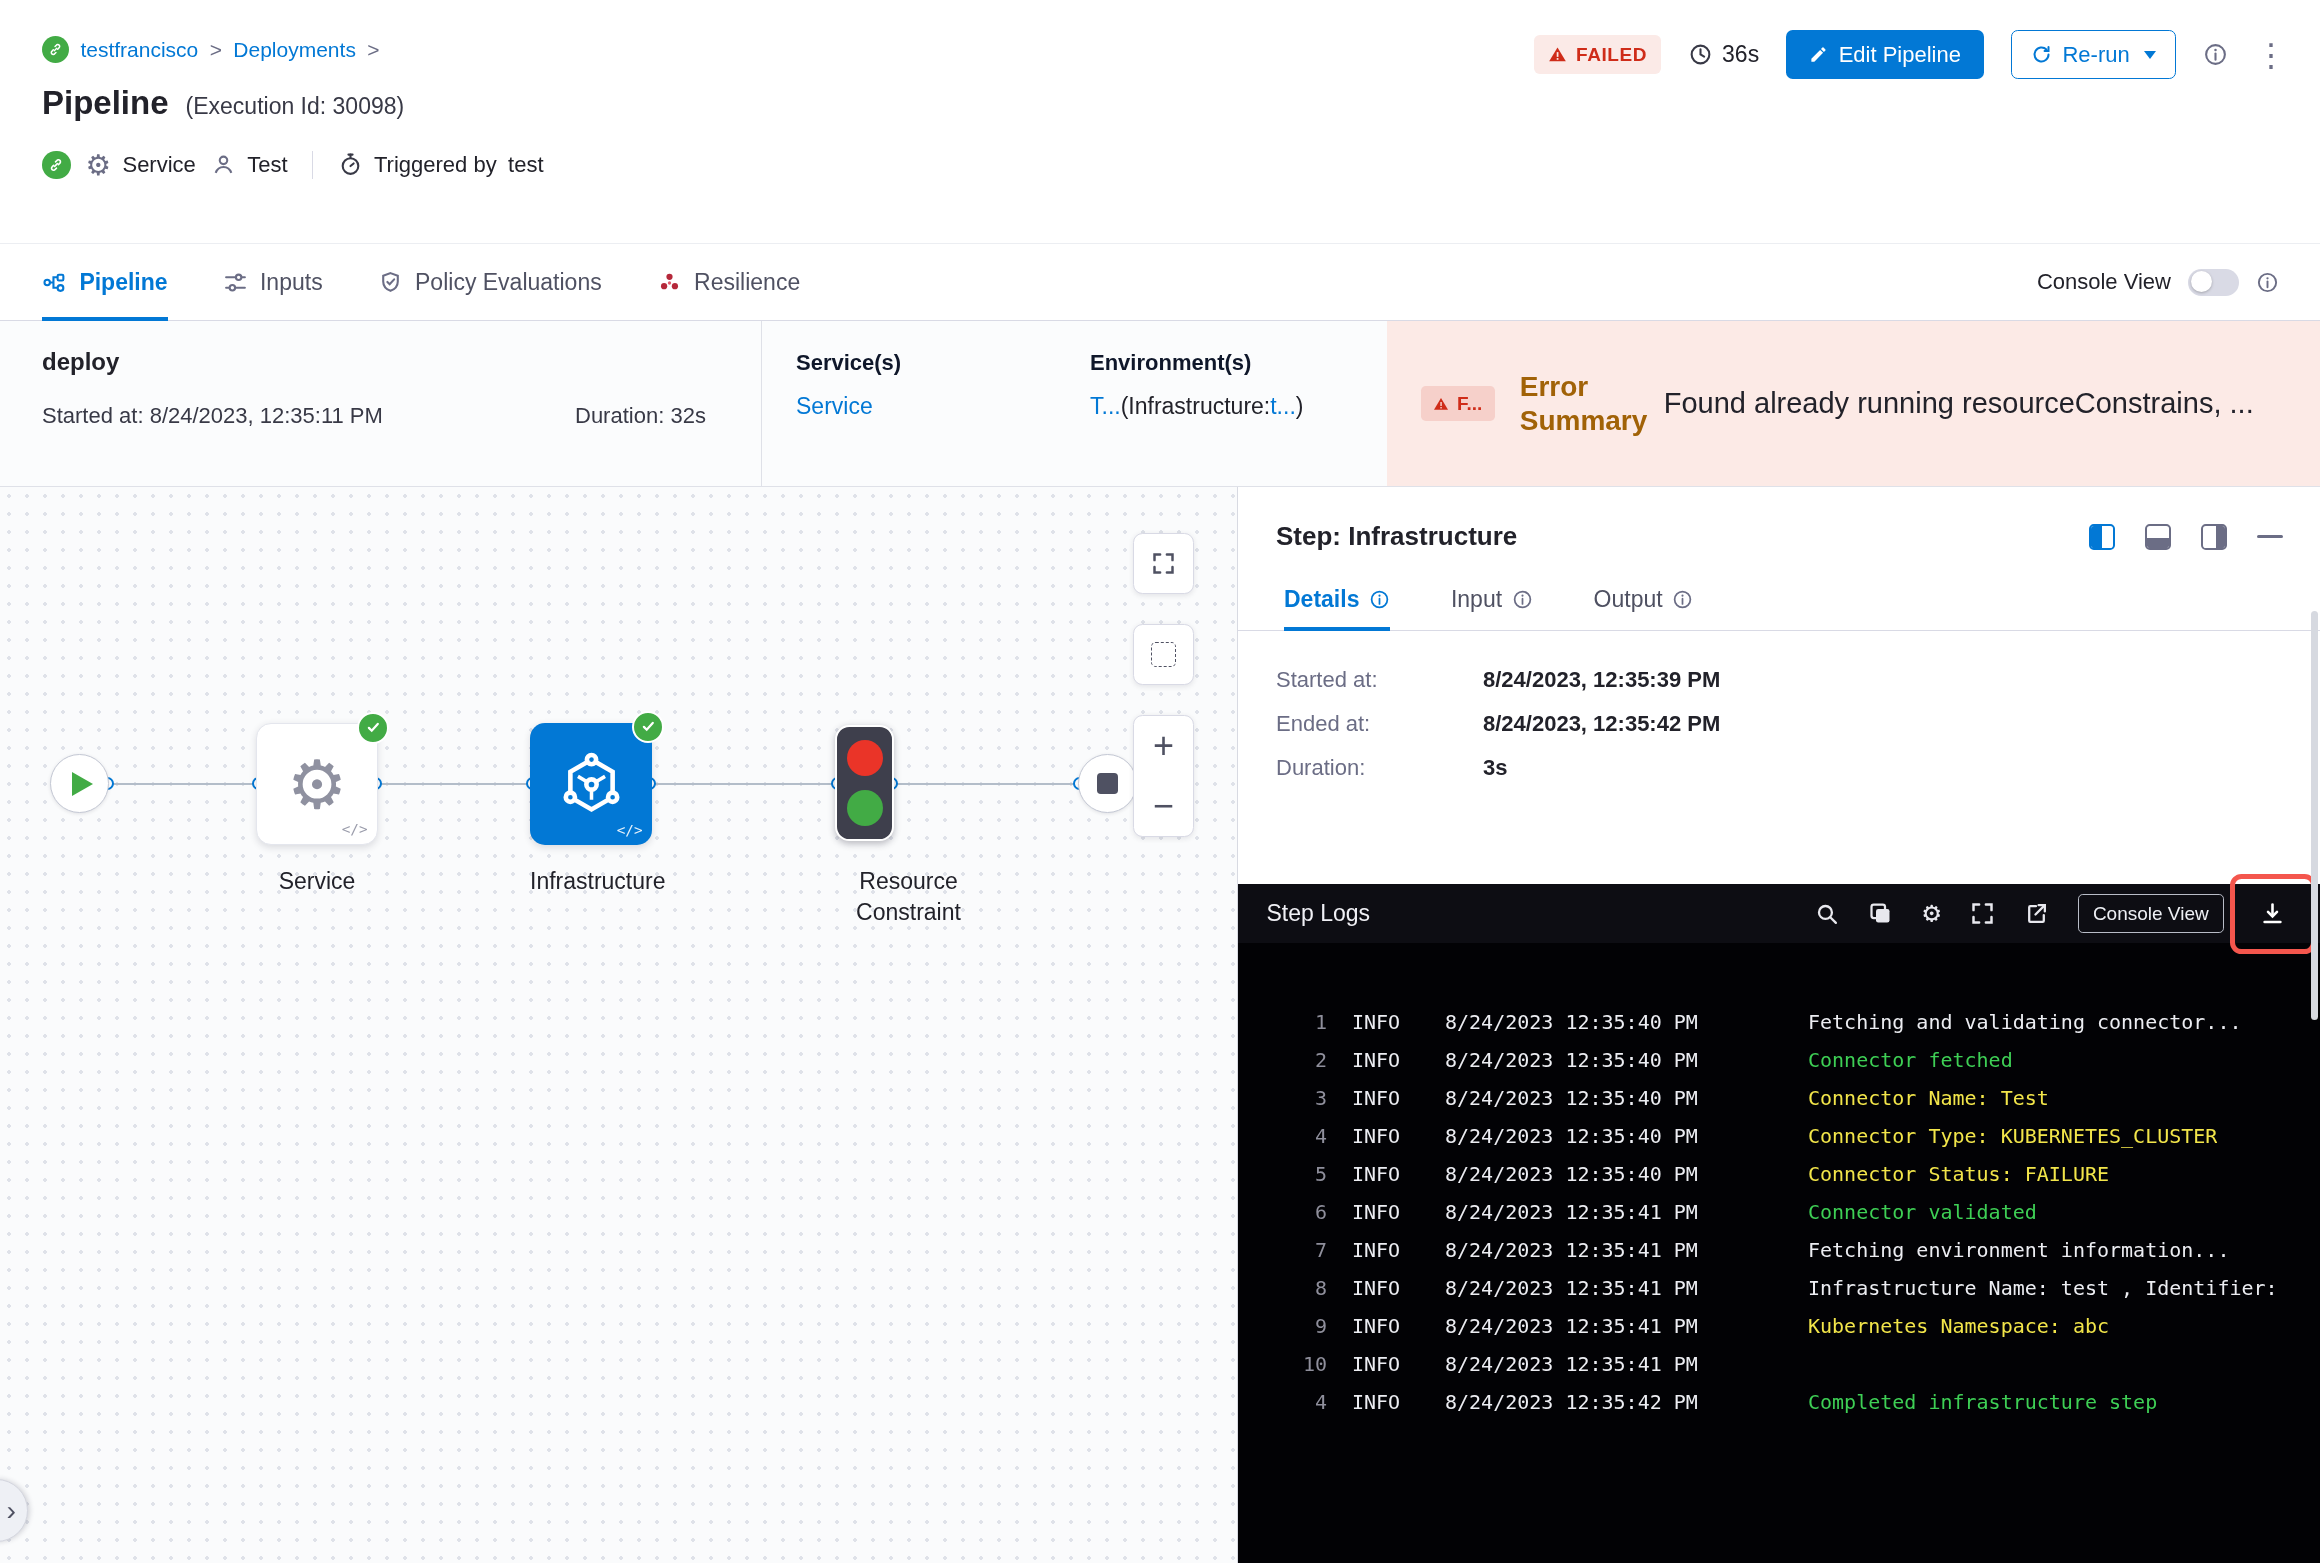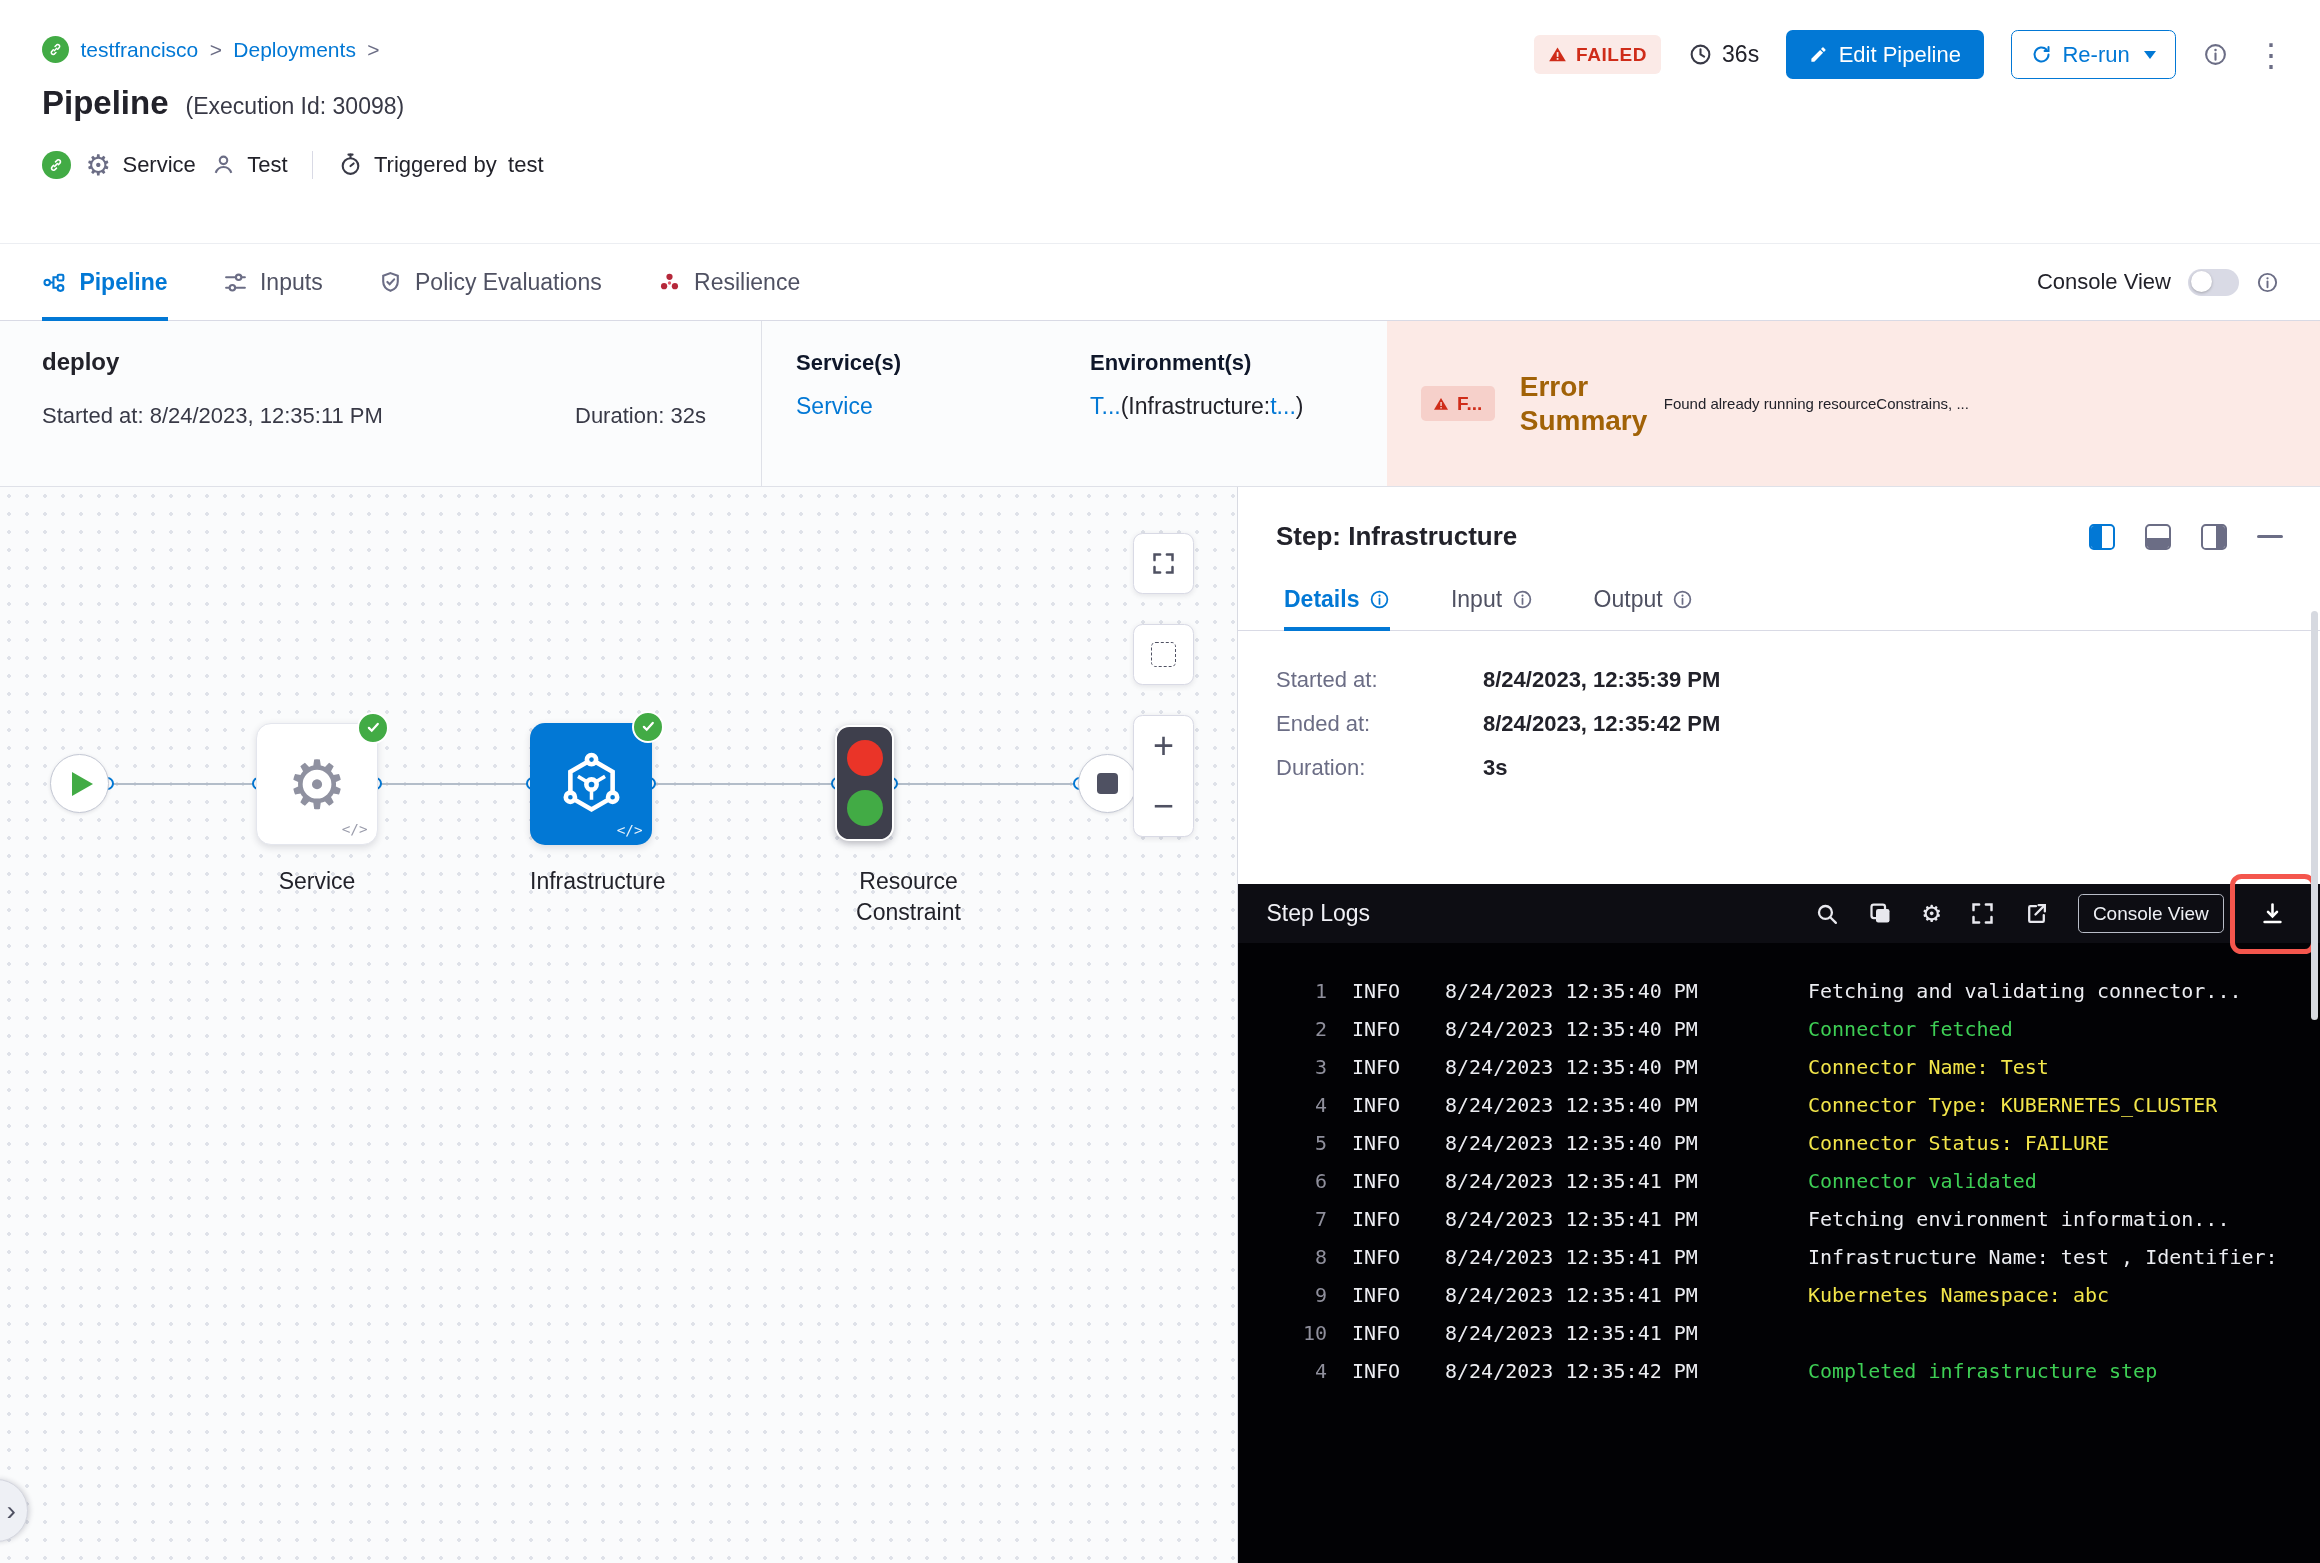--- a/index.html
+++ b/index.html
@@ -46,21 +46,21 @@
   .sum-started { width:533px; }
   .sum-col { padding:28.5px 0 0 34px; }
   .sum-col.services { width:295px; border-left:1px solid #dfe1e8; }
   .sum-col.envs { width:331px; }
   .sum-label { font-size:22px; font-weight:bold; color:#0f172a; }
   .sum-value { margin-top:17px; font-size:23px; }
   .link { color:#0278d5; cursor:pointer; }
   .sum-error { flex:1; background:#fceae6; display:flex; align-items:center; gap:25px; padding:0 34px; min-width:0; }
   .err-badge { display:flex; align-items:center; gap:7.6px; background:#f6d0ca; color:#cf2c19; font-weight:bold; font-size:19px; padding:6.7px 12.4px; border-radius:4.8px; white-space:nowrap; flex:0 0 auto; }
   .err-label { color:#a16207; font-size:28px; width:119px; line-height:1.2; flex:0 0 auto;font-weight:bold; }
-  .err-text { font-size:15px; color:#22222a; white-space:nowrap; overflow:hidden; text-overflow:ellipsis; }
+  .err-text { font-size:29px; color:#22222a; white-space:nowrap; overflow:hidden; text-overflow:ellipsis; }
 
   
   .content { display:flex; height:1076px; }
   .canvas { width:1237px; position:relative; background-color:#fafbfc; background-image:radial-gradient(#dfe2e9 1.6px, transparent 1.6px); background-size:18px 18px; overflow:hidden; flex:0 0 auto; }
 
   .edge { position:absolute; height:1.9px; background:#b3bdc9; top:296px; }
   .port { position:absolute; width:13.3px; height:13.3px; border-radius:50%; background:#fff; border:2.4px solid #0278d5; top:290px; margin-left:-6.7px; }
 
   .node-circle { position:absolute; top:267px; width:59px; height:59px; border-radius:50%; background:#fff; border:1.9px solid #c4c8d4; display:flex; align-items:center; justify-content:center; box-shadow:0 1px 3.8px rgba(40,41,61,.12); cursor:pointer; }
   .play-tri { width:0; height:0; border-left:21px solid #42ab45; border-top:12.4px solid transparent; border-bottom:12.4px solid transparent; margin-left:6.7px; }
@@ -106,21 +106,21 @@
   .ptab { display:flex; align-items:center; gap:9.5px; font-size:23px; color:#4f5162; padding-bottom:17px; position:relative; cursor:pointer;margin-left:8px; }
   .ptab.active { color:#0278d5; font-weight:bold; }
   .ptab.active::after { content:""; position:absolute; left:0; right:0; bottom:-1px; height:3.8px; background:#0278d5; }
 
   .details { padding:36px 38px 0 38px; }
   .drow { display:flex; margin-bottom:18px; font-size:22px; }
   .dlabel { width:207px; color:#6b6d85; }
   .dvalue { font-weight:bold; color:#22222a; }
 
   
-  .logs { height:679px; margin-top:auto; background:#020205; display:flex; flex-direction:column; font-family:"DejaVu Sans Mono", monospace; }
+  .logs { height:679px; margin-top:auto; background:#020205; display:flex; flex-direction:column; font-family:"DejaVu Sans Mono", monospace;gap:31px; }
   .logs-head { height:59px; background:#0d0d13; display:flex; align-items:center; padding:0 28.5px; position:relative; flex:0 0 auto; }
   .logs-title { color:#f0f0f5; font-size:23px; font-family:"Liberation Sans", sans-serif; }
   .logs-tools { margin-left:auto; display:flex; align-items:center; gap:28.5px; color:#e8e8ee; }
   .tool-ic { display:flex; align-items:center; justify-content:center; cursor:pointer; }
   .gear-white { font-size:28.5px; color:#e8e8ee; line-height:1; }
   .console-btn { border:1px solid #b8bcc7; border-radius:4.8px; color:#eef0f5; font-size:19px; padding:7.6px 14.3px; font-family:"Liberation Sans", sans-serif; background:transparent; cursor:pointer; }
   .dl-wrap { position:relative; width:40px; height:40px; display:flex; align-items:center; justify-content:center; cursor:pointer; }
   .dl-highlight { position:absolute; left:50%; top:50%; transform:translate(-50%,-50%); width:86px; height:80px; border:5.7px solid #f4564d; border-radius:11.4px; pointer-events:none; }
 
   .logs-body { flex:1; overflow:hidden; padding-top:28.5px; }

